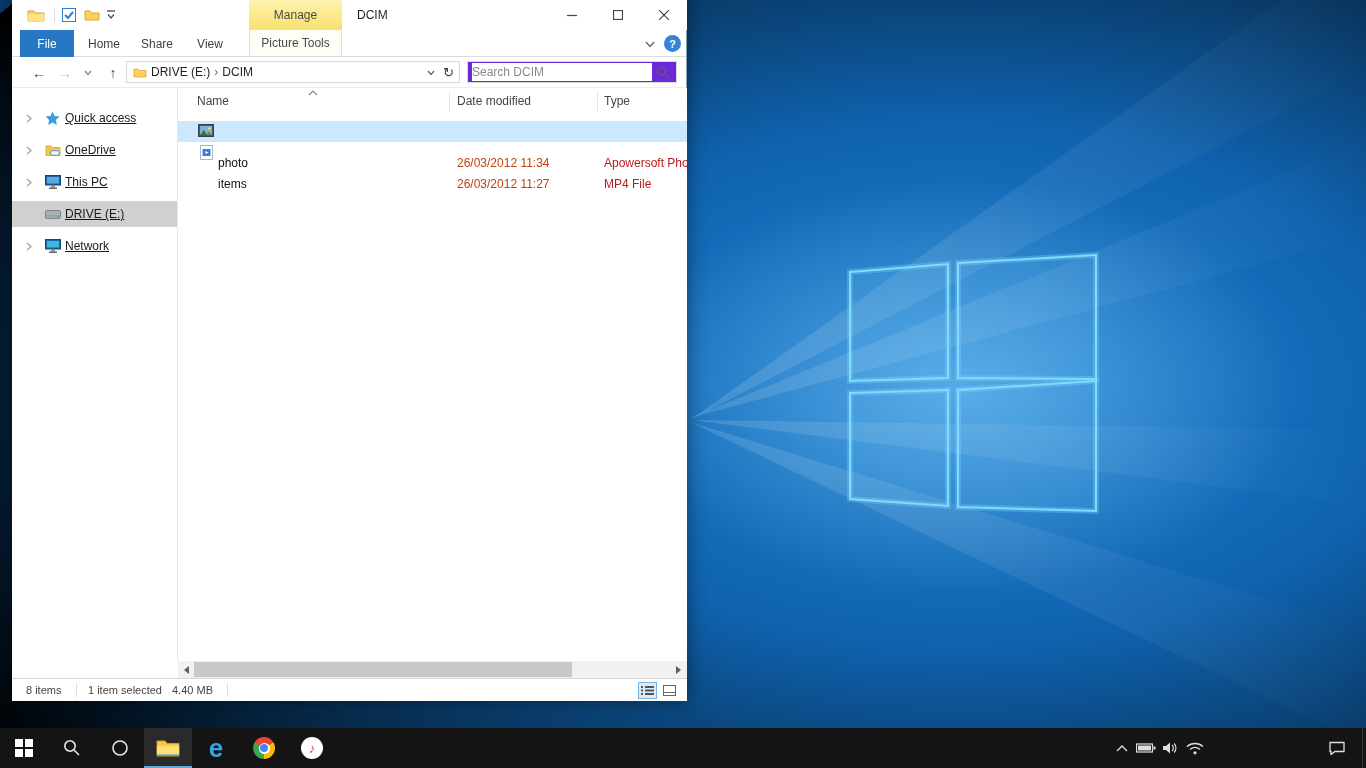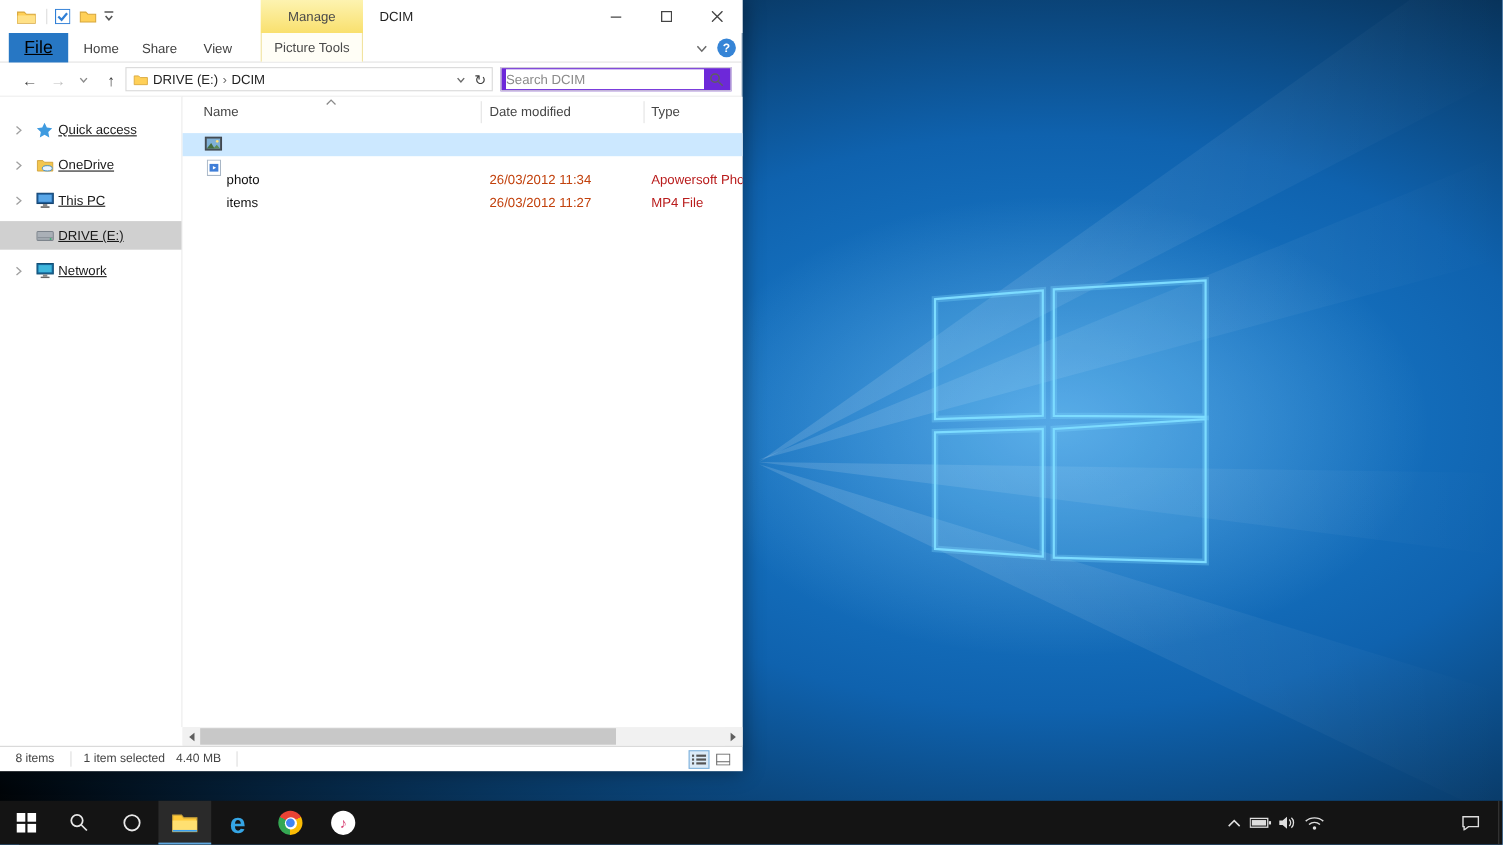--- a/index.html
+++ b/index.html
@@ -4,36 +4,36 @@
 <style>
   * { margin:0; padding:0; box-sizing:border-box; }
   body { font-family:"Liberation Sans","DejaVu Sans",sans-serif; }
   .screen { position:relative; width:1366px; height:768px; overflow:hidden; background:#0a4f8e; }
   .abs { position:absolute; }
 
   
   .wallpaper { position:absolute; left:0; top:0; width:1366px; height:768px; }
 
   
-  .win { position:absolute; left:0; top:0; width:675px; height:701px; background:#fff;
+  .win { position:absolute; left:12px; top:0; width:675px; height:701px; background:#fff;
          box-shadow:0 0 18px rgba(0,0,0,.45); border-right:1px solid rgba(36,84,128,.55);
          border-bottom:1px solid rgba(36,84,128,.55); }
   .titlebar { position:absolute; left:0; top:0; width:100%; height:30px; background:#fff; }
   .qat-sep { position:absolute; left:42px; top:8px; width:1px; height:14px; background:#dcdcdc; }
   .manage-tab { position:absolute; left:237px; top:0; width:93px; height:30px;
                 background:linear-gradient(#fdf3b0,#f9e06e); color:#4a4a4a; font-size:12px;
                 display:flex; align-items:center; justify-content:center; }
   .win-title { position:absolute; left:345px; top:8px; font-size:12px; color:#1f1f1f; }
   .ctrl { position:absolute; top:0; width:46px; height:30px; background:#fff; border:none;
           display:flex; align-items:center; justify-content:center; cursor:default; }
 
   .tabrow { position:absolute; left:0; top:30px; width:100%; height:27px; background:#fff;
             border-bottom:1px solid #dcdcdc; }
   .file-tab { position:absolute; left:8px; top:0; width:54px; height:27px; background:#2777c4;
-              color:#000000; font-size:16px; display:flex; align-items:center; justify-content:center;text-decoration:underline; }
+              color:#ffffff; font-size:12px; display:flex; align-items:center; justify-content:center; }
   .rtab { position:absolute; top:0; height:27px; color:#3f3f3f; font-size:12px;
           display:flex; align-items:center; justify-content:center; }
   .pt-tab { position:absolute; left:237px; top:0; width:93px; height:26px; background:#fffef6;
             border-left:1px solid #f1e3a0; border-right:1px solid #f1e3a0; color:#4a4a4a;
             font-size:12px; display:flex; align-items:center; justify-content:center; }
   .iconbtn { background:transparent; border:none; position:absolute; display:flex; align-items:center;
              justify-content:center; cursor:default; }
   .help-btn { position:absolute; left:652px; top:5px; width:17px; height:17px; border-radius:50%;
               background:#3584d6; color:#fff; font-size:11px; font-weight:bold; border:none;
               display:flex; align-items:center; justify-content:center; }

